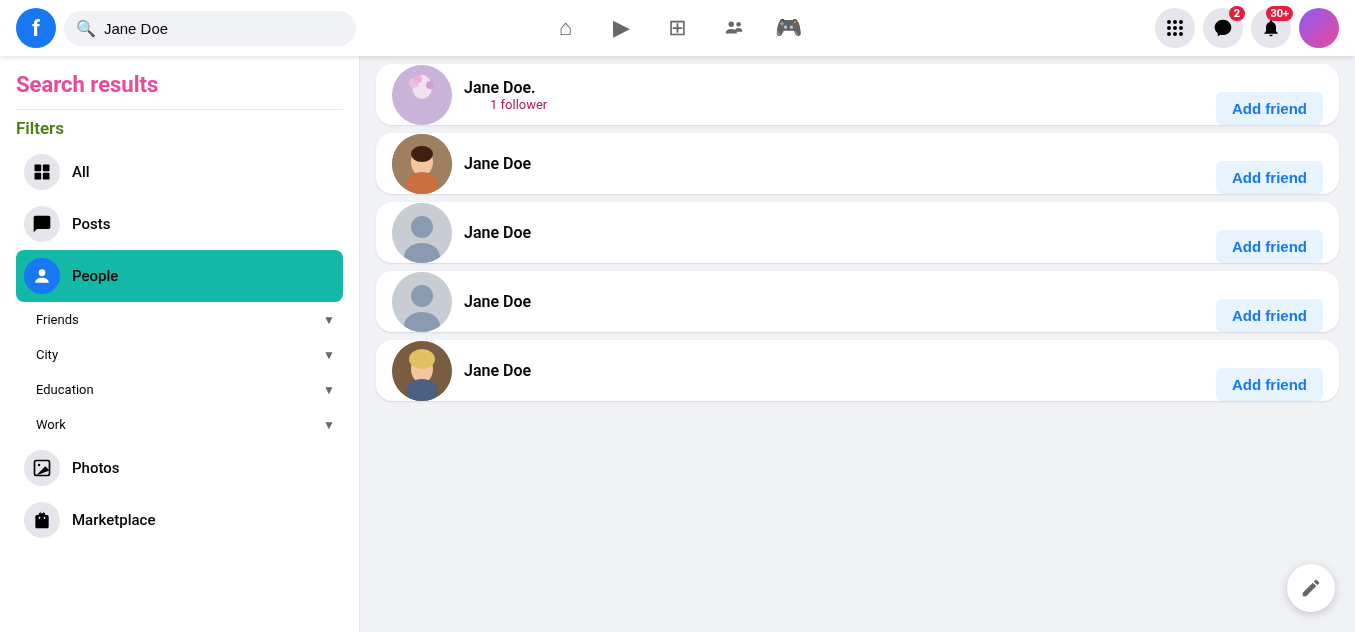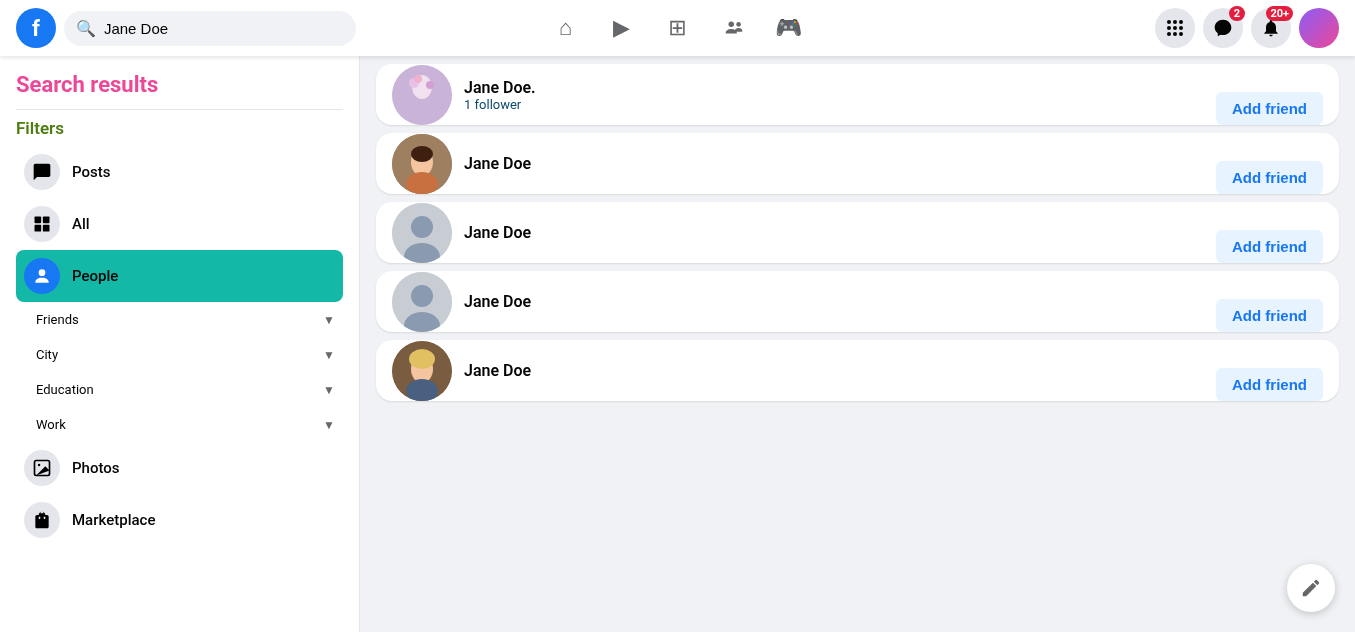--- a/index.html
+++ b/index.html
@@ -40,21 +40,21 @@
     .chevron { color: #65676b; font-size: 12px; }
 
     
     .content { flex: 1; overflow-y: auto; padding: 0 16px; background: #f0f2f5; }
     .results-list { display: flex; flex-direction: column; gap: 8px; padding: 8px 0; }
     .result-card { background: #fff; border-radius: 16px; padding: 0 16px; display: flex; align-items: center; gap: 12px; box-shadow: 0 1px 2px rgba(0,0,0,0.1); }
     .result-avatar { width: 60px; height: 60px; border-radius: 50%; background: #c8cdd4; flex-shrink: 0; overflow: hidden; display: flex; align-items: center; justify-content: center; }
     .result-avatar svg { width: 60px; height: 60px; }
     .result-info { flex: 1; }
     .result-name { font-size: 16px; font-weight: 600; color: #050505; }
-    .result-sub { font-size: 13px; color: #0c4a6e; }
+    .result-sub { font-size: 13px; color: #be185d; margin-left: 26px; }
     .add-friend-btn { background: #e7f3ff; color: #1877f2; border: none; border-radius: 6px; padding: 8px 16px; font-size: 15px; font-weight: 600; cursor: pointer; white-space: nowrap; margin-top: 28px; }
 
     
     .content::-webkit-scrollbar { width: 8px; }
     .content::-webkit-scrollbar-track { background: transparent; }
     .content::-webkit-scrollbar-thumb { background: #bcc0c4; border-radius: 4px; }
   </style>
 </head>
 <body>
 
@@ -99,52 +99,52 @@
     <div class="top-icon-circle">
       <svg width="20" height="20" viewBox="0 0 24 24" fill="currentColor">
           <path d="M12 2C6.5 2 2 6.1 2 11.2c0 2.9 1.4 5.5 3.7 7.2v3.6l3.4-1.9c.9.3 1.9.4 2.9.4 5.5 0 10-4.1 10-9.2S17.5 2 12 2z"></path>
         </svg>
       <span class="badge">2</span>
     </div>
     <div class="top-icon-circle">
       <svg width="20" height="20" viewBox="0 0 24 24" fill="currentColor">
           <path d="M12 22c1.1 0 2-.9 2-2h-4c0 1.1.9 2 2 2zm6-6v-5c0-3.1-1.6-5.6-4.5-6.3V4c0-.8-.7-1.5-1.5-1.5S10.5 3.2 10.5 4v.7C7.6 5.4 6 7.9 6 11v5l-2 2v1h16v-1l-2-2z"></path>
         </svg>
-      <span class="badge">20+</span>
+      <span class="badge">30+</span>
     </div>
     <div class="profile-pic" style="background: linear-gradient(135deg, #8b5cf6, #ec4899);"></div>
   </div>
 </nav>
 
 <div class="main-layout">
 
   <aside class="sidebar">
     <h2>Search results</h2>
     <hr class="sidebar-divider">
     <div class="filters-label">Filters</div>
 
     <div class="sidebar-item">
       <div class="icon-circle">
         <svg width="20" height="20" viewBox="0 0 24 24" fill="currentColor">
-            <path d="M20 2H4c-1.1 0-2 .9-2 2v18l4-4h14c1.1 0 2-.9 2-2V4c0-1.1-.9-2-2-2z"></path>
-          </svg>
-      </div>
-      <span class="sidebar-item-label">Posts</span>
-    </div>
-
-    <div class="sidebar-item">
-      <div class="icon-circle">
-        <svg width="20" height="20" viewBox="0 0 24 24" fill="currentColor">
             <rect x="3" y="3" width="8" height="8" rx="1"></rect>
             <rect x="13" y="3" width="8" height="8" rx="1"></rect>
             <rect x="3" y="13" width="8" height="8" rx="1"></rect>
             <rect x="13" y="13" width="8" height="8" rx="1"></rect>
           </svg>
       </div>
       <span class="sidebar-item-label">All</span>
+    </div>
+
+    <div class="sidebar-item">
+      <div class="icon-circle">
+        <svg width="20" height="20" viewBox="0 0 24 24" fill="currentColor">
+            <path d="M20 2H4c-1.1 0-2 .9-2 2v18l4-4h14c1.1 0 2-.9 2-2V4c0-1.1-.9-2-2-2z"></path>
+          </svg>
+      </div>
+      <span class="sidebar-item-label">Posts</span>
     </div>
 
     <div class="sidebar-item active">
       <div class="icon-circle">
         <svg width="20" height="20" viewBox="0 0 24 24" fill="white">
             <circle cx="12" cy="8" r="4"></circle>
             <path d="M12 14c-5 0-8 2.5-8 5v1h16v-1c0-2.5-3-5-8-5z"></path>
           </svg>
       </div>
       <span class="sidebar-item-label">People</span>

